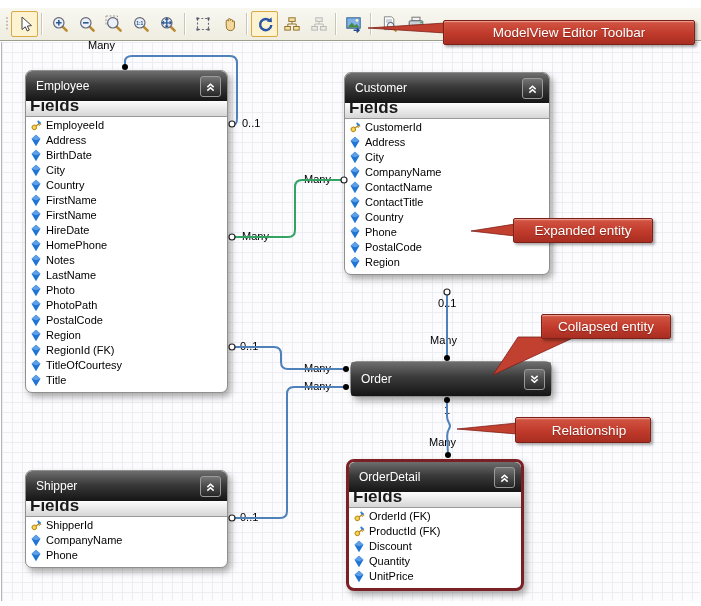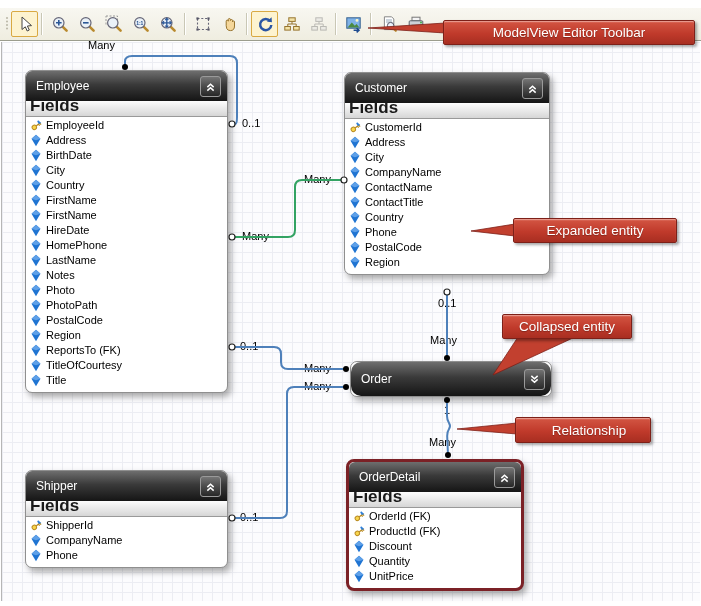--- a/index.html
+++ b/index.html
@@ -29,21 +29,21 @@
                               linear-gradient(90deg,#ecedf3 1px,transparent 1px);
              background-size:10px 10px;z-index:1;}
 
   
   .entity{position:absolute;background:#fff;border:1px solid #8f8f8f;border-radius:7px;
           box-shadow:3px 4px 6px rgba(90,90,90,.5);z-index:10;box-sizing:border-box;}
   .entity.selected{border:3px solid #7b2126;border-radius:8px;}
   .entity-header{height:30px;background:linear-gradient(#6e6e6e,#3a3a3a 45%,#151515);
                  border-radius:6px 6px 0 0;color:#fff;display:flex;align-items:center;
                  padding:0 6px 0 10px;font-size:12px;}
-  .entity.collapsed .entity-header{height:34px;border-radius:10px;}
+  .entity.collapsed .entity-header{height:34px;border-radius:2px;}
   .entity-title{flex:1;}
   .chev-btn{width:19px;height:19px;border:1px solid #9a9a9a;border-radius:3px;flex:none;
             background:linear-gradient(rgba(255,255,255,.18),rgba(255,255,255,.03));
             display:flex;align-items:center;justify-content:center;}
   .chev-btn svg{width:15px;height:15px;}
   .fields-band{height:15px;background:linear-gradient(#fdfdfd,#d6d6d6);border-bottom:1px solid #999;
                font-size:17px;color:#1a1a1a;display:flex;align-items:flex-end;padding-left:4px;font-weight:bold;}
   .rows{padding:2px 0 3px;}
   .frow{height:15px;display:flex;align-items:flex-start;gap:4px;padding-left:4px;font-size:11px;color:#000;}
   .frow svg{width:12px;height:13px;flex:none;}
@@ -273,34 +273,34 @@
               <polygon points="6,0.8 10.8,5.2 6,13.2 1.2,5.2" fill="#1f74d2"></polygon>
               <polygon points="6,0.8 10.8,5.2 6,6.8 1.2,5.2" fill="#5ea0e8"></polygon>
             </svg>
             <span>HomePhone</span>
           </div>
           <div class="frow">
             <svg viewBox="0 0 12 14">
               <polygon points="6,0.8 10.8,5.2 6,13.2 1.2,5.2" fill="#1f74d2"></polygon>
               <polygon points="6,0.8 10.8,5.2 6,6.8 1.2,5.2" fill="#5ea0e8"></polygon>
             </svg>
+            <span>Notes</span>
+          </div>
+          <div class="frow">
+            <svg viewBox="0 0 12 14">
+              <polygon points="6,0.8 10.8,5.2 6,13.2 1.2,5.2" fill="#1f74d2"></polygon>
+              <polygon points="6,0.8 10.8,5.2 6,6.8 1.2,5.2" fill="#5ea0e8"></polygon>
+            </svg>
             <span>LastName</span>
           </div>
           <div class="frow">
             <svg viewBox="0 0 12 14">
               <polygon points="6,0.8 10.8,5.2 6,13.2 1.2,5.2" fill="#1f74d2"></polygon>
               <polygon points="6,0.8 10.8,5.2 6,6.8 1.2,5.2" fill="#5ea0e8"></polygon>
             </svg>
-            <span>Notes</span>
-          </div>
-          <div class="frow">
-            <svg viewBox="0 0 12 14">
-              <polygon points="6,0.8 10.8,5.2 6,13.2 1.2,5.2" fill="#1f74d2"></polygon>
-              <polygon points="6,0.8 10.8,5.2 6,6.8 1.2,5.2" fill="#5ea0e8"></polygon>
-            </svg>
             <span>Photo</span>
           </div>
           <div class="frow">
             <svg viewBox="0 0 12 14">
               <polygon points="6,0.8 10.8,5.2 6,13.2 1.2,5.2" fill="#1f74d2"></polygon>
               <polygon points="6,0.8 10.8,5.2 6,6.8 1.2,5.2" fill="#5ea0e8"></polygon>
             </svg>
             <span>PhotoPath</span>
           </div>
           <div class="frow">
@@ -315,21 +315,21 @@
               <polygon points="6,0.8 10.8,5.2 6,13.2 1.2,5.2" fill="#1f74d2"></polygon>
               <polygon points="6,0.8 10.8,5.2 6,6.8 1.2,5.2" fill="#5ea0e8"></polygon>
             </svg>
             <span>Region</span>
           </div>
           <div class="frow">
             <svg viewBox="0 0 12 14">
               <polygon points="6,0.8 10.8,5.2 6,13.2 1.2,5.2" fill="#1f74d2"></polygon>
               <polygon points="6,0.8 10.8,5.2 6,6.8 1.2,5.2" fill="#5ea0e8"></polygon>
             </svg>
-            <span>ReportsTo (FK)</span>
+            <span>RegionId (FK)</span>
           </div>
           <div class="frow">
             <svg viewBox="0 0 12 14">
               <polygon points="6,0.8 10.8,5.2 6,13.2 1.2,5.2" fill="#1f74d2"></polygon>
               <polygon points="6,0.8 10.8,5.2 6,6.8 1.2,5.2" fill="#5ea0e8"></polygon>
             </svg>
             <span>TitleOfCourtesy</span>
           </div>
           <div class="frow">
             <svg viewBox="0 0 12 14">
@@ -565,17 +565,17 @@
       <path d="M447 400L447 416Q447 420 449 423L449 423Q451 426 449 429L449 429Q447 432 447.1737488971052 435.99622463342024L448 455" fill="none" stroke="#4e80ba" stroke-width="2"></path>
       <circle cx="447" cy="400" r="3" fill="#000"></circle>
       <circle cx="448" cy="455" r="3" fill="#000"></circle>
       <polygon points="368,28 445,23 445,33" fill="#c2402f" stroke="#7d2018" stroke-width="0.8"></polygon>
       <polygon points="471,231 515,224 515,236" fill="#c2402f" stroke="#7d2018" stroke-width="0.8"></polygon>
       <polygon points="518,337 575,337 493,375" fill="#c2402f" stroke="#7d2018" stroke-width="0.8"></polygon>
       <polygon points="457,429 517,423 517,434" fill="#c2402f" stroke="#7d2018" stroke-width="0.8"></polygon>
     </svg>
   <div id="callouts">
       <div class="callout" style="left: 443px; top: 20px; width: 252px; height: 25px;">ModelView Editor Toolbar</div>
-      <div class="callout" style="left: 513px; top: 218px; width: 164px; height: 25px;">Expanded entity</div>
-      <div class="callout" style="left: 502px; top: 314px; width: 130px; height: 25px;">Collapsed entity</div>
+      <div class="callout" style="left: 513px; top: 218px; width: 140px; height: 25px;">Expanded entity</div>
+      <div class="callout" style="left: 541px; top: 314px; width: 130px; height: 25px;">Collapsed entity</div>
       <div class="callout" style="left: 515px; top: 417px; width: 136px; height: 26px; padding-left: 12px;">Relationship</div>
     </div>
 </div>
 
 </body></html>

